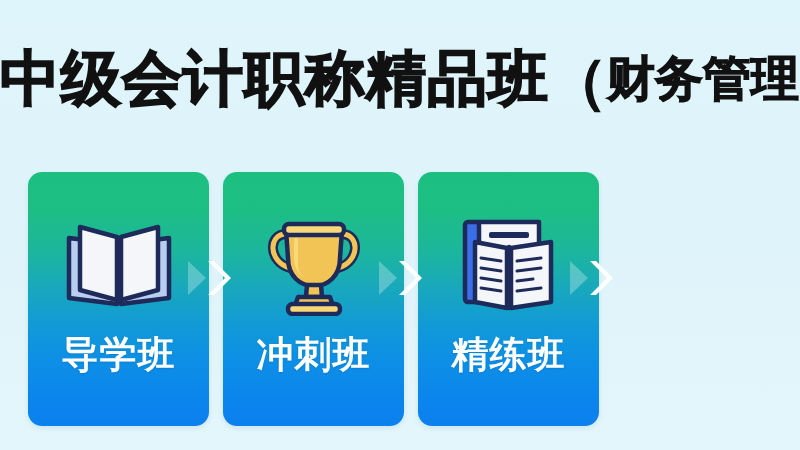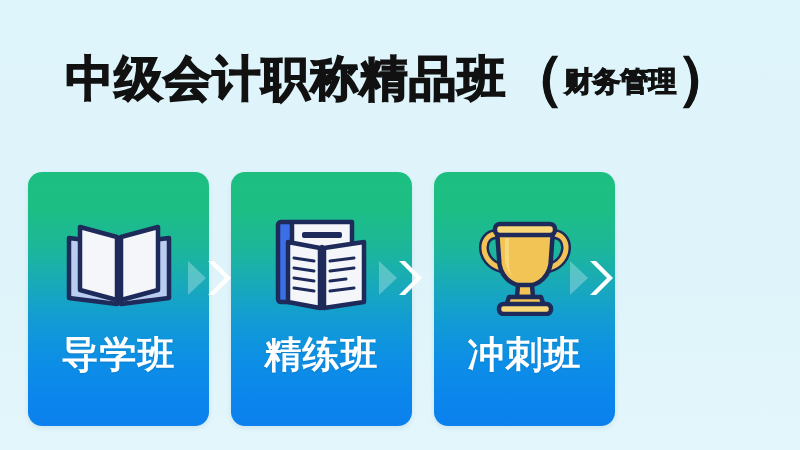--- a/index.html
+++ b/index.html
@@ -25,29 +25,29 @@
   .title-wrap {
     position: absolute;
     top: 48px;
     left: 0;
     width: 800px;
     text-align: center;
     line-height: 1;
     white-space: nowrap;
   }
   .title-main {
-    font-size: 48px;
+    font-size: 60px;
     font-weight: 900;
     color: #111111;
     letter-spacing: 1px;
     font-family: "DejaVu Sans", "Liberation Sans", sans-serif;
     -webkit-text-stroke: 1.6px #111111;
   }
   .title-sub {
-    font-size: 28px;
+    font-size: 48px;
     font-weight: 900;
     color: #111111;
     letter-spacing: 0px;
     font-family: Liberation Serif, serif;
     -webkit-text-stroke: 1.2px #111111;
     vertical-align: 4px;
   }
   .paren {
     font-size: 58px;
     font-weight: 900;
@@ -57,21 +57,21 @@
   }
 
   
   .cards {
     position: absolute;
     top: 172px;
     left: 28px;
     width: 744px;
     height: 254px;
     display: flex;
-    gap: 22px;
+    gap: 14px;
   }
   .card {
     position: relative;
     width: 181px;
     height: 254px;
     border-radius: 14px;
     background: linear-gradient(180deg,
         #1cbf80 0%,
         #1dbe84 14%,
         #1cb79a 30%,
@@ -150,20 +150,47 @@
           </svg>
         </div>
         <div class="card-label">导学班</div>
       </div>
     </div>
 
 
     <div class="card">
       <div class="card-inner">
         <div class="icon-box">
+          <svg width="108" height="100" viewBox="0 0 108 100">
+
+            <path d="M26 18 C8 18 8 46 30 52" fill="none" stroke="#1e2a5a" stroke-width="10" stroke-linecap="round"></path>
+            <path d="M26 18 C8 18 8 46 30 52" fill="none" stroke="#f2c455" stroke-width="5" stroke-linecap="round"></path>
+            <path d="M82 18 C100 18 100 46 78 52" fill="none" stroke="#1e2a5a" stroke-width="10" stroke-linecap="round"></path>
+            <path d="M82 18 C100 18 100 46 78 52" fill="none" stroke="#f2c455" stroke-width="5" stroke-linecap="round"></path>
+
+            <path d="M26 14 L82 14 L80 42 C80 60 68 70 54 70 C40 70 28 60 28 42 Z" fill="#f2c455" stroke="#1e2a5a" stroke-width="4.5" stroke-linejoin="round"></path>
+
+            <path d="M38 22 L38 48 C38 54 40 58 43 61 C38 58 34 50 34 42 L34 22 Z" fill="#f8d878"></path>
+
+            <rect x="24" y="8" width="60" height="11" rx="5" fill="#f8d878" stroke="#1e2a5a" stroke-width="4.5"></rect>
+
+            <path d="M47 69 L61 69 L62 81 L46 81 Z" fill="#f2c455" stroke="#1e2a5a" stroke-width="4.5" stroke-linejoin="round"></path>
+
+            <path d="M38 81 L70 81 L73 90 L35 90 Z" fill="#f2c455" stroke="#1e2a5a" stroke-width="4.5" stroke-linejoin="round"></path>
+
+            <rect x="28" y="88" width="52" height="10" rx="4.5" fill="#f8d878" stroke="#1e2a5a" stroke-width="4.5"></rect>
+          </svg>
+        </div>
+        <div class="card-label">冲刺班</div>
+      </div>
+    </div>
+
+    <div class="card">
+      <div class="card-inner">
+        <div class="icon-box">
           <svg width="112" height="100" viewBox="0 0 112 100">
 
             <path d="M24 6 L86 6 L86 62 L24 62 Z" fill="#f4f6fa" stroke="#1e2a5a" stroke-width="4.5" stroke-linejoin="round"></path>
             <rect x="36" y="16" width="40" height="6" rx="2" fill="#1e2a5a"></rect>
 
             <rect x="12" y="6" width="14" height="80" rx="3" fill="#3b6fe8" stroke="#1e2a5a" stroke-width="4.5"></rect>
 
             <path d="M22 26 L54 32 L54 92 L22 86 Z" fill="#f4f6fa" stroke="#1e2a5a" stroke-width="4.5" stroke-linejoin="round"></path>
 
             <path d="M98 26 L58 32 L58 92 L98 86 Z" fill="#f4f6fa" stroke="#1e2a5a" stroke-width="4.5" stroke-linejoin="round"></path>
@@ -182,47 +209,20 @@
               <path d="M64 75 L88 72"></path>
             </g>
 
             <path d="M56 31 L56 92" stroke="#1e2a5a" stroke-width="4.5" stroke-linecap="round"></path>
           </svg>
         </div>
         <div class="card-label">精练班</div>
       </div>
     </div>
 
-    <div class="card">
-      <div class="card-inner">
-        <div class="icon-box">
-          <svg width="108" height="100" viewBox="0 0 108 100">
-
-            <path d="M26 18 C8 18 8 46 30 52" fill="none" stroke="#1e2a5a" stroke-width="10" stroke-linecap="round"></path>
-            <path d="M26 18 C8 18 8 46 30 52" fill="none" stroke="#f2c455" stroke-width="5" stroke-linecap="round"></path>
-            <path d="M82 18 C100 18 100 46 78 52" fill="none" stroke="#1e2a5a" stroke-width="10" stroke-linecap="round"></path>
-            <path d="M82 18 C100 18 100 46 78 52" fill="none" stroke="#f2c455" stroke-width="5" stroke-linecap="round"></path>
-
-            <path d="M26 14 L82 14 L80 42 C80 60 68 70 54 70 C40 70 28 60 28 42 Z" fill="#f2c455" stroke="#1e2a5a" stroke-width="4.5" stroke-linejoin="round"></path>
-
-            <path d="M38 22 L38 48 C38 54 40 58 43 61 C38 58 34 50 34 42 L34 22 Z" fill="#f8d878"></path>
-
-            <rect x="24" y="8" width="60" height="11" rx="5" fill="#f8d878" stroke="#1e2a5a" stroke-width="4.5"></rect>
-
-            <path d="M47 69 L61 69 L62 81 L46 81 Z" fill="#f2c455" stroke="#1e2a5a" stroke-width="4.5" stroke-linejoin="round"></path>
-
-            <path d="M38 81 L70 81 L73 90 L35 90 Z" fill="#f2c455" stroke="#1e2a5a" stroke-width="4.5" stroke-linejoin="round"></path>
-
-            <rect x="28" y="88" width="52" height="10" rx="4.5" fill="#f8d878" stroke="#1e2a5a" stroke-width="4.5"></rect>
-          </svg>
-        </div>
-        <div class="card-label">冲刺班</div>
-      </div>
-    </div>
-
   </div>
 
   <div class="arrow" style="left:186px;">
     <svg width="46" height="46" viewBox="0 0 46 46">
       <path d="M2 6 L20 23 L2 40 Z" fill="#ffffff" opacity="0.28"></path>
       <path d="M22 6 L39 23 L22 40 L28 40 L45 23 L28 6 Z" fill="#ffffff"></path>
     </svg>
   </div>
   <div class="arrow" style="left:377px;">
     <svg width="46" height="46" viewBox="0 0 46 46">

